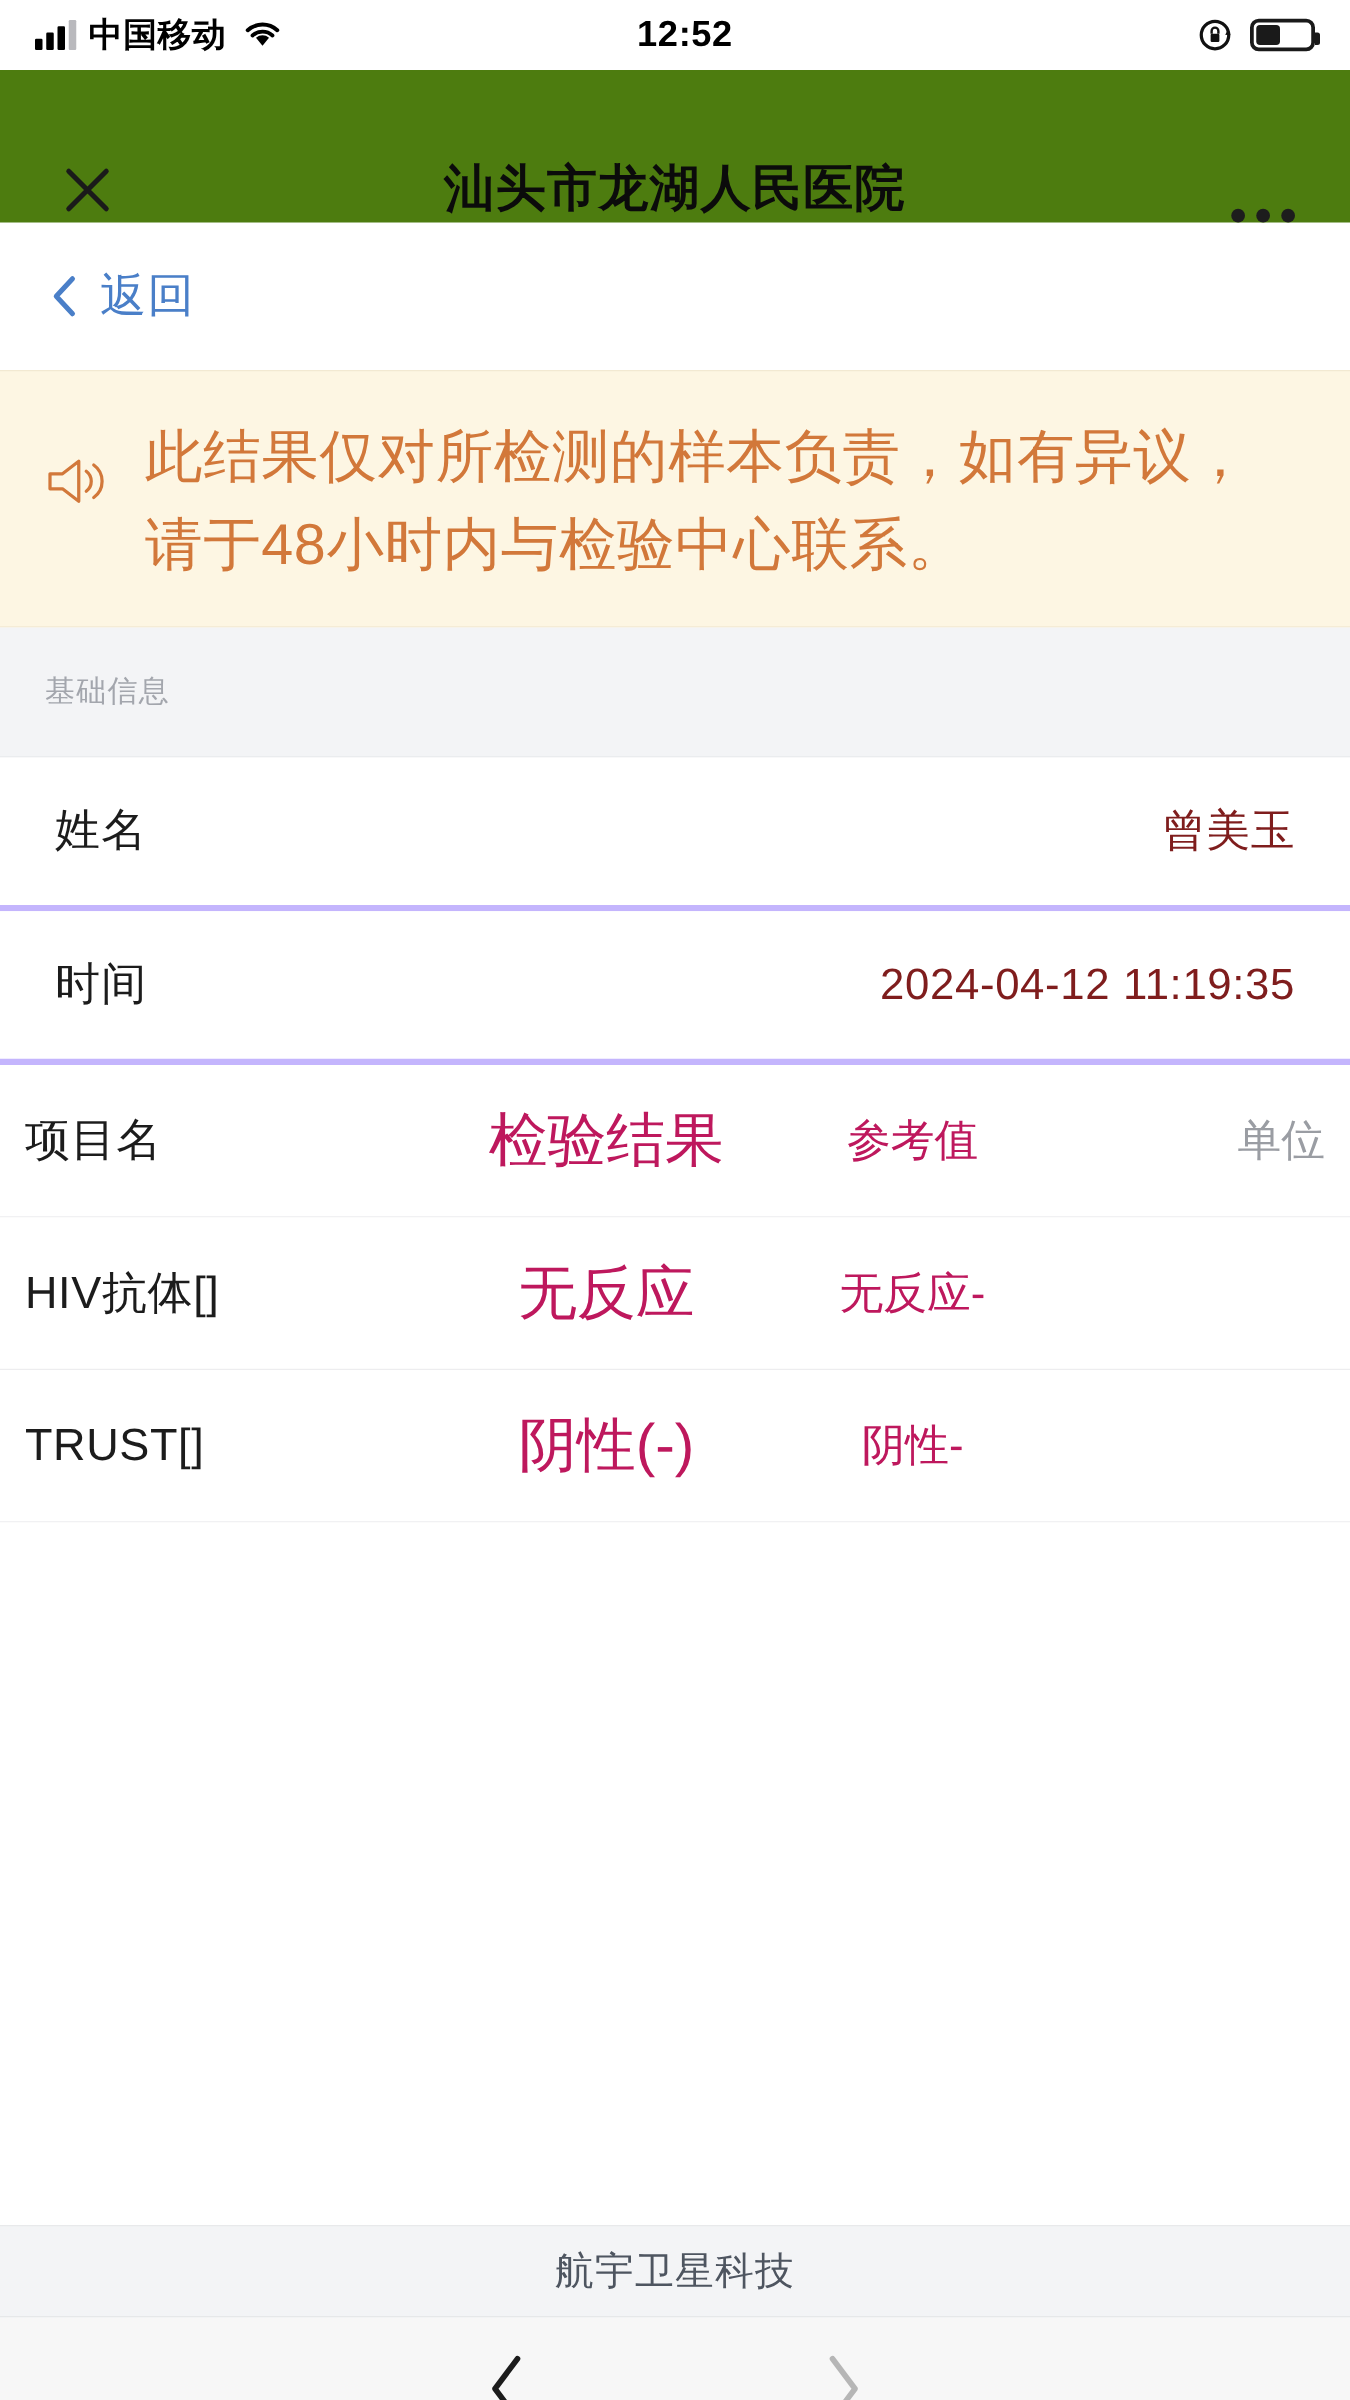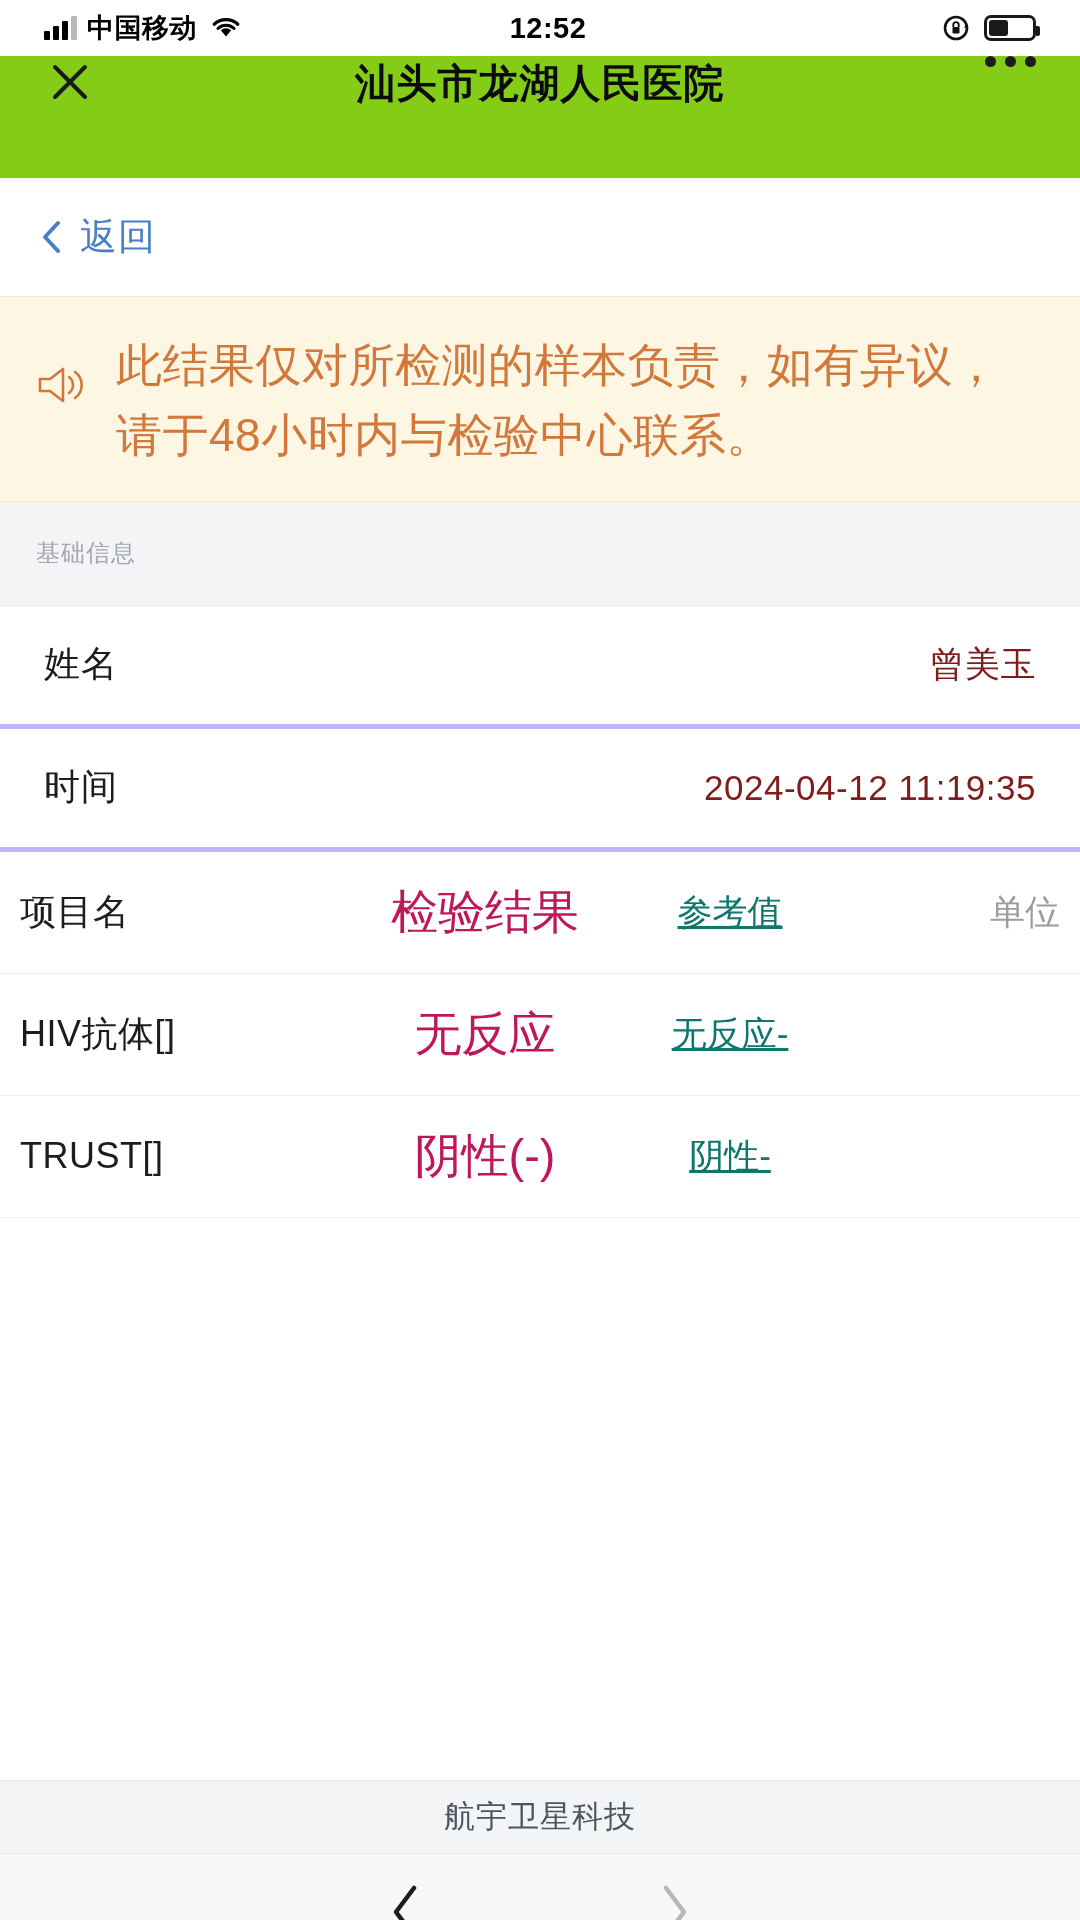--- a/index.html
+++ b/index.html
@@ -8,21 +8,21 @@
     background:#ffffff;
     font-family:"Liberation Sans","DejaVu Sans",sans-serif;
     -webkit-font-smoothing:antialiased;
   }
   body { position:relative; overflow:hidden; }
 
   
   .statusbar {
     height:56px; width:100%;
     display:flex; align-items:center;
-    padding:0 44px;
+    padding:0 28px;
     position:relative;
     background:#ffffff;
   }
   .sb-left { display:flex; align-items:center; gap:10px; }
   .signal { display:flex; align-items:flex-end; gap:3px; height:24px; }
   .signal i { display:block; width:6px; background:#000; border-radius:1px; }
   .signal i:nth-child(1){ height:9px; }
   .signal i:nth-child(2){ height:14px; }
   .signal i:nth-child(3){ height:19px; }
   .signal i:nth-child(4){ height:24px; background:#b9b9bd; }
@@ -42,23 +42,23 @@
   }
   .battery:after{
     content:""; position:absolute; right:-7px; top:8px;
     width:4px; height:10px; background:#1a1a1a; border-radius:0 2px 2px 0;
   }
   .battery span { display:block; height:100%; background:#1a1a1a; border-radius:3px; }
 
   
   .navbar {
     height:122px; width:100%;
-    display:flex; align-items:flex-start;
+    display:flex; align-items:flex-end;
     padding:0 44px;
-    position:relative; background:#84cc16;
+    position:relative; background:#4d7c0f;
   }
   .nav-close { width:52px; height:52px; display:flex; align-items:center; justify-content:center; }
   .nav-title {
     position:absolute; left:0; right:0;
     text-align:center;
     font-size:40px; font-weight:700; color:#0b0b0b;
     letter-spacing:1px; pointer-events:none;
   }
   .nav-more { margin-left:auto; display:flex; gap:9px; align-items:center; }
   .nav-more b { display:block; width:11px; height:11px; border-radius:50%; background:#1d1d1d; }
@@ -107,21 +107,21 @@
   .info-value { margin-left:auto; font-size:35px; color:#7f1d1d; letter-spacing:0.5px; }
 
   
   .tbl-row {
     display:flex; align-items:center;
     height:122px; padding:0 20px; background:#fff;
     border-bottom:1px solid #ededef;
   }
   .c-name   { width:340px; text-align:left;  font-size:36px; color:#1c1c1c; letter-spacing:0.5px; }
   .c-result { width:250px; text-align:center; font-size:47px; color:#be185d; }
-  .c-ref    { width:240px; text-align:center; font-size:35px; color:#0f766e;text-decoration:underline; }
+  .c-ref    { width:240px; text-align:center; font-size:35px; color:#be185d; }
   .c-unit   { flex:1;      text-align:right;  font-size:35px; color:#9a9da3; }
   .tbl-head .c-name { color:#1c1c1c; }
 
   
   .filler { background:#ffffff; }
 
   
   .footer {
     background:#f3f4f6;
     height:74px; display:flex; align-items:center; justify-content:center;

